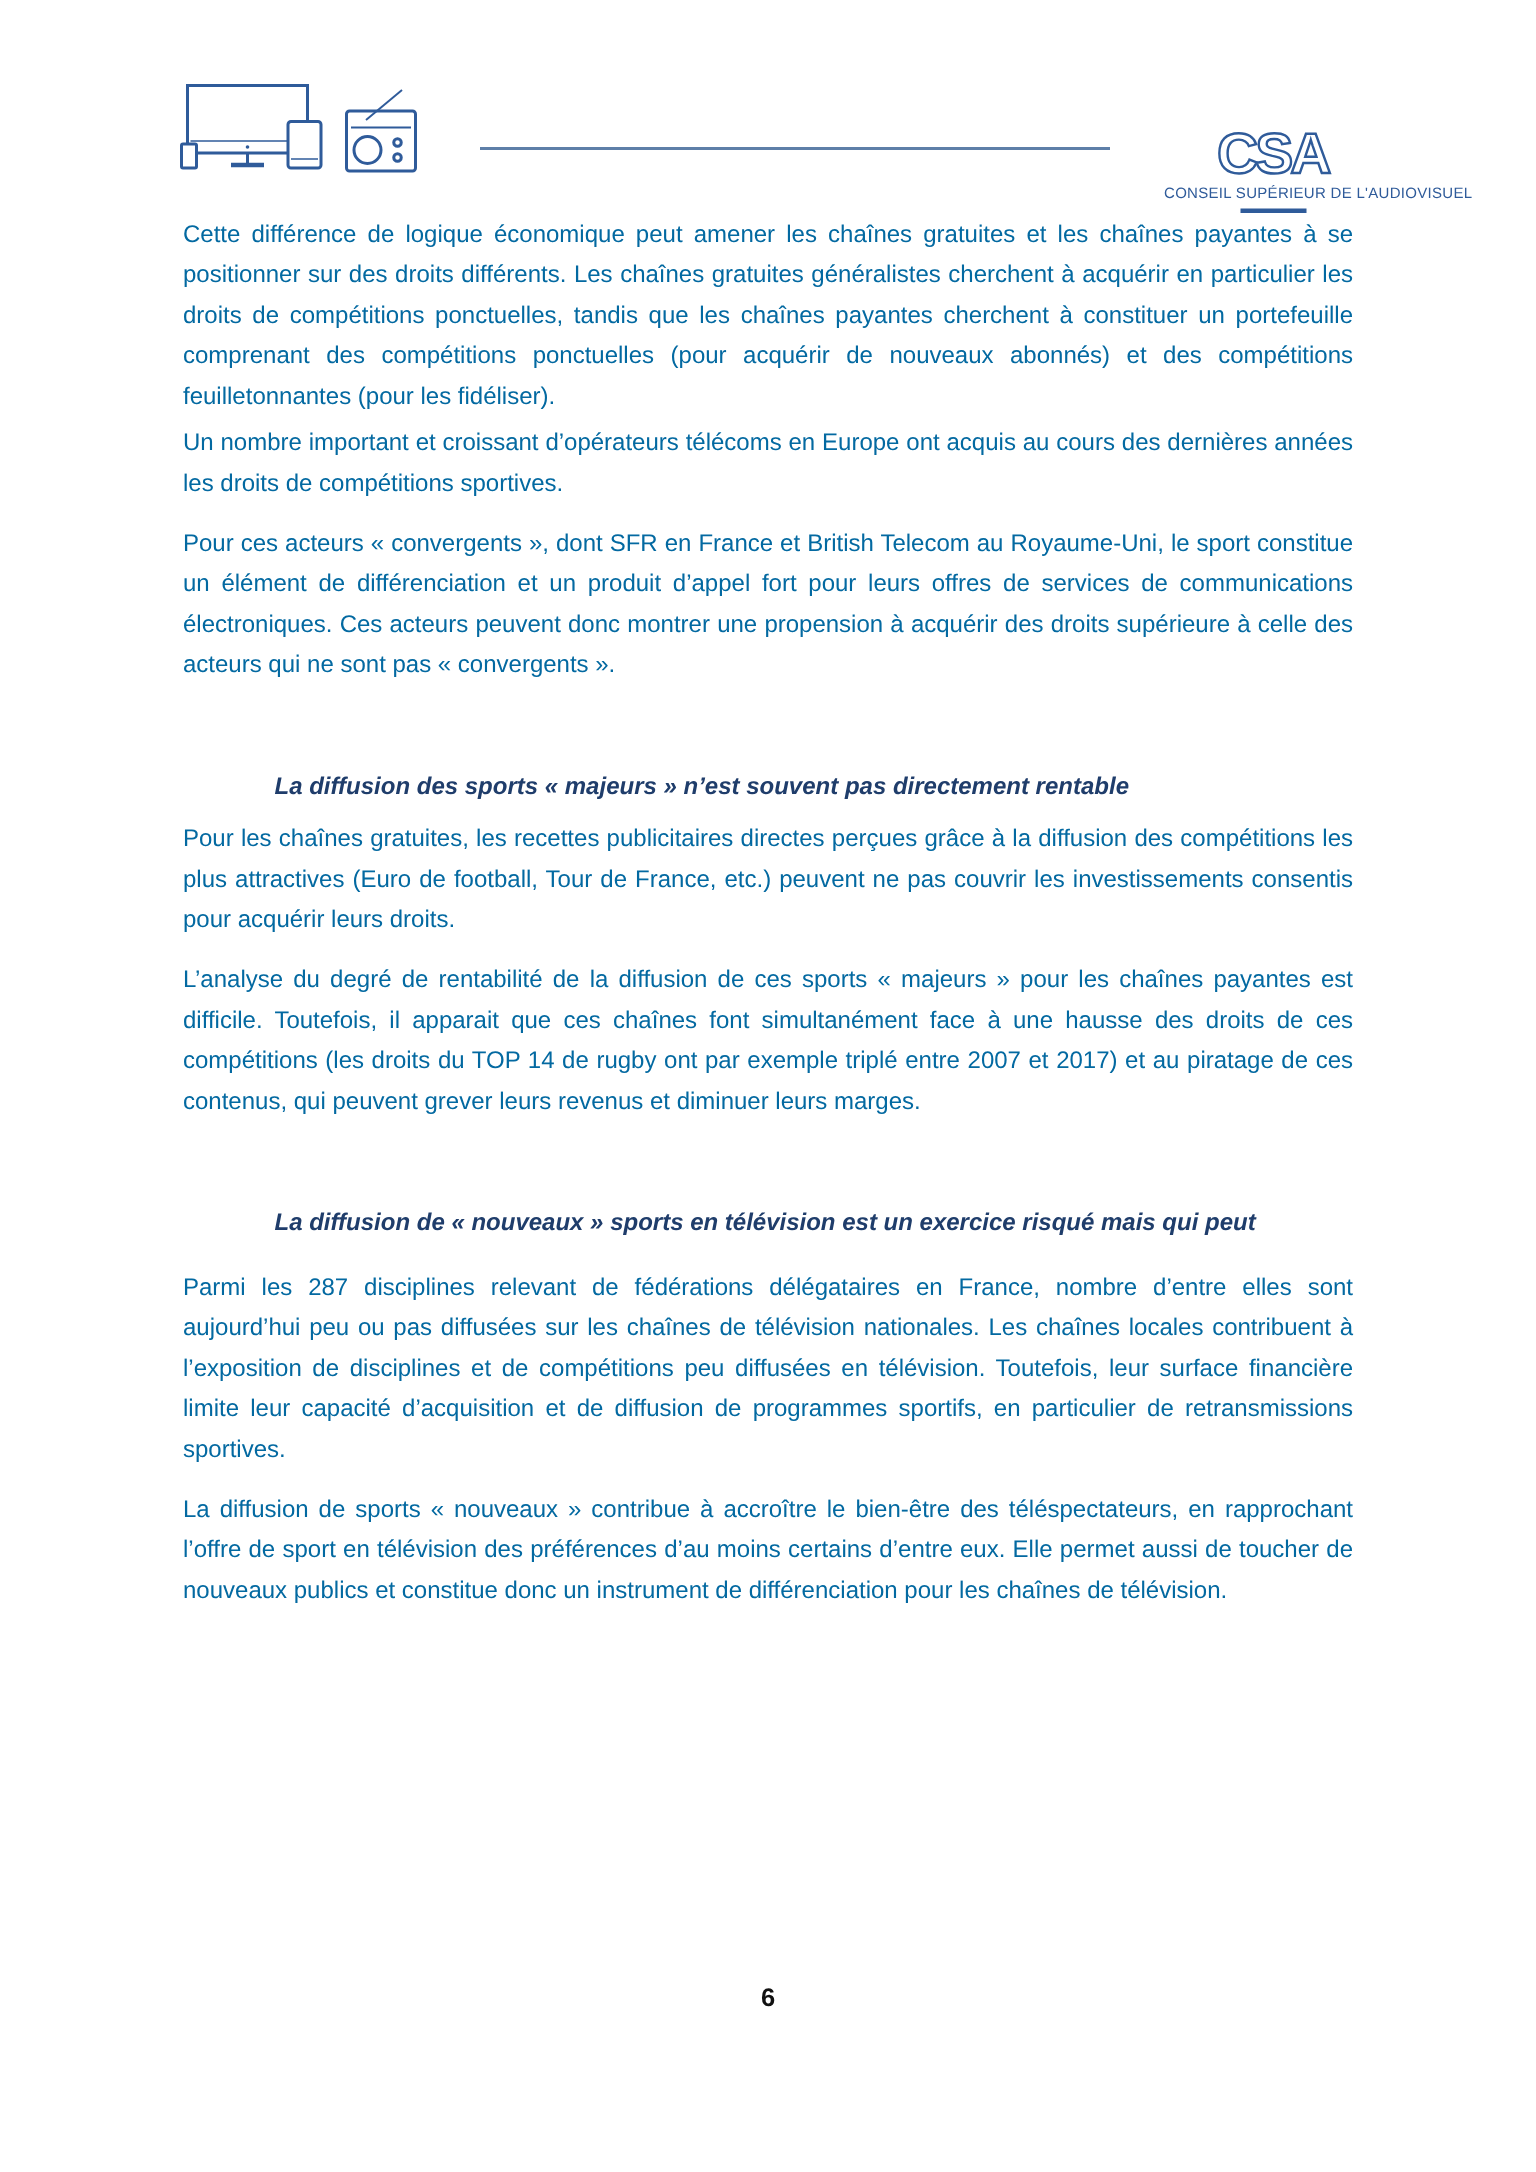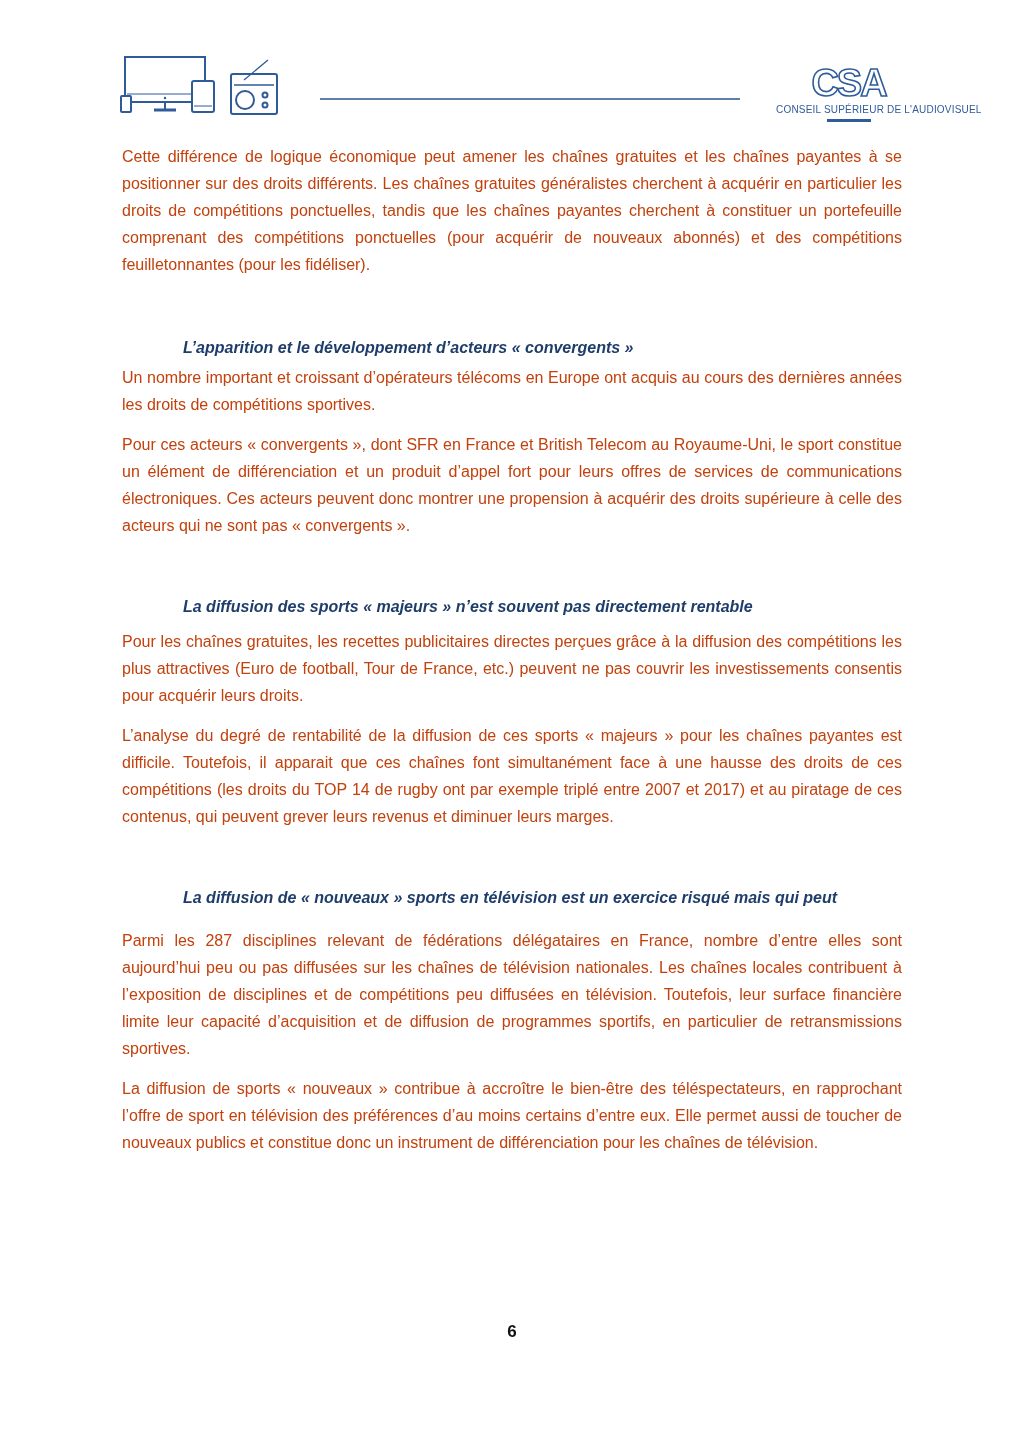--- a/index.html
+++ b/index.html
@@ -1,27 +1,27 @@
 <!DOCTYPE html>
 <html><head>
 <meta charset="utf-8">
 <style>
   html, body { margin: 0; padding: 0; background: #ffffff; }
   body { width: 1024px; height: 1448px; position: relative; overflow: hidden;
          font-family: "Liberation Sans", sans-serif; color: #111; }
   .header-icons { position: absolute; left: 118px; top: 52px; width: 180px; height: 70px; }
   .header-rule { position: absolute; left: 320px; top: 98px; width: 420px; height: 2px; background: #5e7fa8; }
-  .logo { position: absolute; left: 776px; top: 64px; width: 145px; height: 60px; text-align: center; }
+  .logo { position: absolute; left: 776px; top: 84px; width: 145px; height: 60px; text-align: center; }
   .logo-letters { font-family: "Liberation Sans", sans-serif; font-size: 38px; line-height: 38px;
                   color: #fff; -webkit-text-stroke: 1.6px #2f5b9a; letter-spacing: -2px; font-weight: bold; }
   .logo-caption { font-size: 10px; color: #2f5b9a; letter-spacing: 0.2px; margin-top: 2px; white-space: nowrap; }
   .logo-bar { width: 44px; height: 3px; background: #2f5b9a; margin: 4px auto 0; }
 
   .content { position: absolute; left: 122px; top: 143px; width: 780px; }
-  p.body { margin: 0; font-size: 16px; line-height: 27px; text-align: justify; color: #c2410c; }
+  p.body { margin: 0; font-size: 16px; line-height: 27px; text-align: justify; color: #0369a1; }
   h3.sub { margin: 0; font-size: 16px; line-height: 24px; font-style: italic; font-weight: bold;
            color: #1f3d6b; padding-left: 61px; }
   .page-num { position: absolute; left: 0; width: 1024px; top: 1322px; text-align: center;
               font-size: 17px; font-weight: bold; color: #111; }
 </style>
 </head>
 <body>
 
 <div class="header-icons">
   <svg width="180" height="70" viewBox="0 0 180 70">
@@ -53,21 +53,20 @@
 <div class="header-rule"></div>
 <div class="logo">
   <div class="logo-letters">CSA</div>
   <div class="logo-caption">CONSEIL SUPÉRIEUR DE L'AUDIOVISUEL</div>
   <div class="logo-bar"></div>
 </div>
 
 <div class="content">
   <p class="body">Cette différence de logique économique peut amener les chaînes gratuites et les chaînes payantes à se positionner sur des droits différents. Les chaînes gratuites généralistes cherchent à acquérir en particulier les droits de compétitions ponctuelles, tandis que les chaînes payantes cherchent à constituer un portefeuille comprenant des compétitions ponctuelles (pour acquérir de nouveaux abonnés) et des compétitions feuilletonnantes (pour les fidéliser).</p>
 
-  <h3 class="sub" style="margin-top:58px">L’apparition et le développement d’acteurs « convergents »</h3>
   <p class="body" style="margin-top:4px">Un nombre important et croissant d’opérateurs télécoms en Europe ont acquis au cours des dernières années les droits de compétitions sportives.</p>
   <p class="body" style="margin-top:13px">Pour ces acteurs « convergents », dont SFR en France et British Telecom au Royaume-Uni, le sport constitue un élément de différenciation et un produit d’appel fort pour leurs offres de services de communications électroniques. Ces acteurs peuvent donc montrer une propension à acquérir des droits supérieure à celle des acteurs qui ne sont pas « convergents ».</p>
 
   <h3 class="sub" style="margin-top:56px">La diffusion des sports « majeurs » n’est souvent pas directement rentable</h3>
   <p class="body" style="margin-top:9px">Pour les chaînes gratuites, les recettes publicitaires directes perçues grâce à la diffusion des compétitions les plus attractives (Euro de football, Tour de France, etc.) peuvent ne pas couvrir les investissements consentis pour acquérir leurs droits.</p>
   <p class="body" style="margin-top:13px">L’analyse du degré de rentabilité de la diffusion de ces sports « majeurs » pour les chaînes payantes est difficile. Toutefois, il apparait que ces chaînes font simultanément face à une hausse des droits de ces compétitions (les droits du TOP 14 de rugby ont par exemple triplé entre 2007 et 2017) et au piratage de ces contenus, qui peuvent grever leurs revenus et diminuer leurs marges.</p>
 
   <div style="margin-top:56px">
     <h3 class="sub">La diffusion de « nouveaux » sports en télévision est un exercice risqué mais  qui peut</h3>
   </div>

